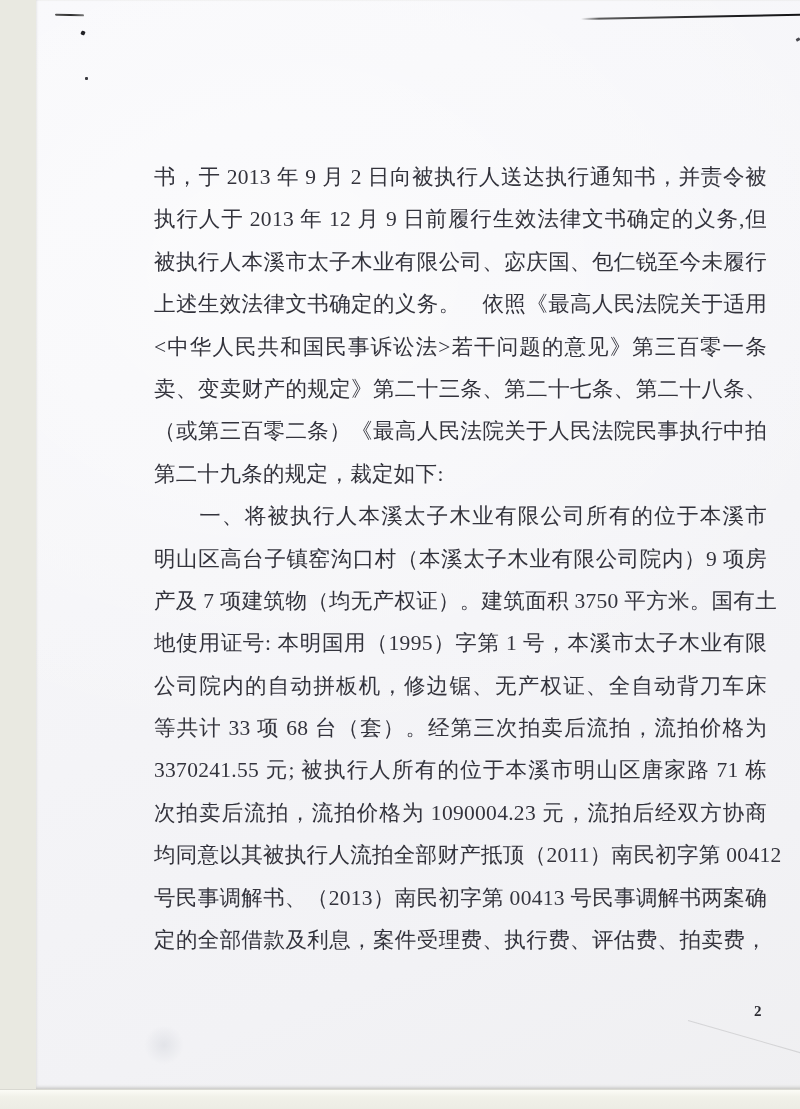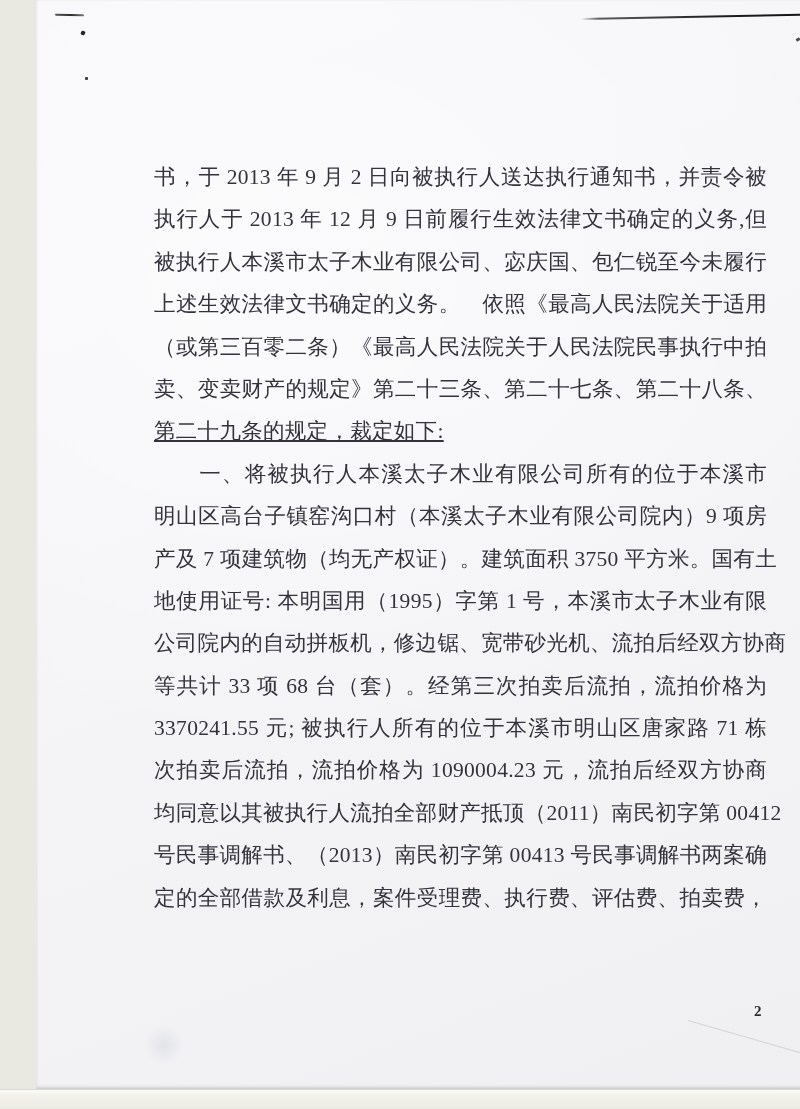--- a/index.html
+++ b/index.html
@@ -49,21 +49,20 @@
     font-size: 21.5px;
     color: #33333c;
     text-align: justify;
     text-align-last: justify;
     letter-spacing: 0.3px;
     white-space: nowrap;
     overflow: visible;
   }
   .line.short {
     text-align-last: left;
-    text-decoration: underline;
   }
   .line.indent {
     text-indent: 2.1em;
   }
   .page-number {
     position: absolute;
     left: 718px;
     top: 1003px;
     font-size: 15px;
     font-weight: bold;
@@ -130,28 +129,29 @@
   <span class="artifact artifact-hairline"></span>
   <span class="artifact artifact-speck"></span>
   <span class="artifact artifact-crease"></span>
   <span class="artifact artifact-smudge"></span>
 
   <div class="text-block">
     <div class="line">书，于 2013 年 9 月 2 日向被执行人送达执行通知书，并责令被</div>
     <div class="line">执行人于 2013 年 12 月 9 日前履行生效法律文书确定的义务,但</div>
     <div class="line">被执行人本溪市太子木业有限公司、宓庆国、包仁锐至今未履行</div>
     <div class="line">上述生效法律文书确定的义务。　依照《最高人民法院关于适用</div>
+    <div class="line">&lt;中华人民共和国民事诉讼法&gt;若干问题的意见》第三百零一条</div>
+    <div class="line">卖、变卖财产的规定》第二十三条、第二十七条、第二十八条、</div>
     <div class="line">（或第三百零二条）《最高人民法院关于人民法院民事执行中拍</div>
-    <div class="line">卖、变卖财产的规定》第二十三条、第二十七条、第二十八条、</div>
     <div class="line short">第二十九条的规定，裁定如下:</div>
     <div class="line indent">一、将被执行人本溪太子木业有限公司所有的位于本溪市</div>
     <div class="line">明山区高台子镇窑沟口村（本溪太子木业有限公司院内）9 项房</div>
     <div class="line">产及 7 项建筑物（均无产权证）。建筑面积 3750 平方米。国有土</div>
     <div class="line">地使用证号: 本明国用（1995）字第 1 号，本溪市太子木业有限</div>
-    <div class="line">公司院内的自动拼板机，修边锯、宽带砂光机、流拍后经双方协商</div>
+    <div class="line">公司院内的自动拼板机，修边锯、无产权证、全自动背刀车床</div>
     <div class="line">等共计 33 项 68 台（套）。经第三次拍卖后流拍，流拍价格为</div>
     <div class="line">3370241.55 元; 被执行人所有的位于本溪市明山区唐家路 71 栋</div>
     <div class="line">次拍卖后流拍，流拍价格为 1090004.23 元，流拍后经双方协商</div>
     <div class="line">均同意以其被执行人流拍全部财产抵顶（2011）南民初字第 00412</div>
     <div class="line">号民事调解书、（2013）南民初字第 00413 号民事调解书两案确</div>
     <div class="line">定的全部借款及利息，案件受理费、执行费、评估费、拍卖费，</div>
   </div>
 
   <div class="page-number">2</div>
 

